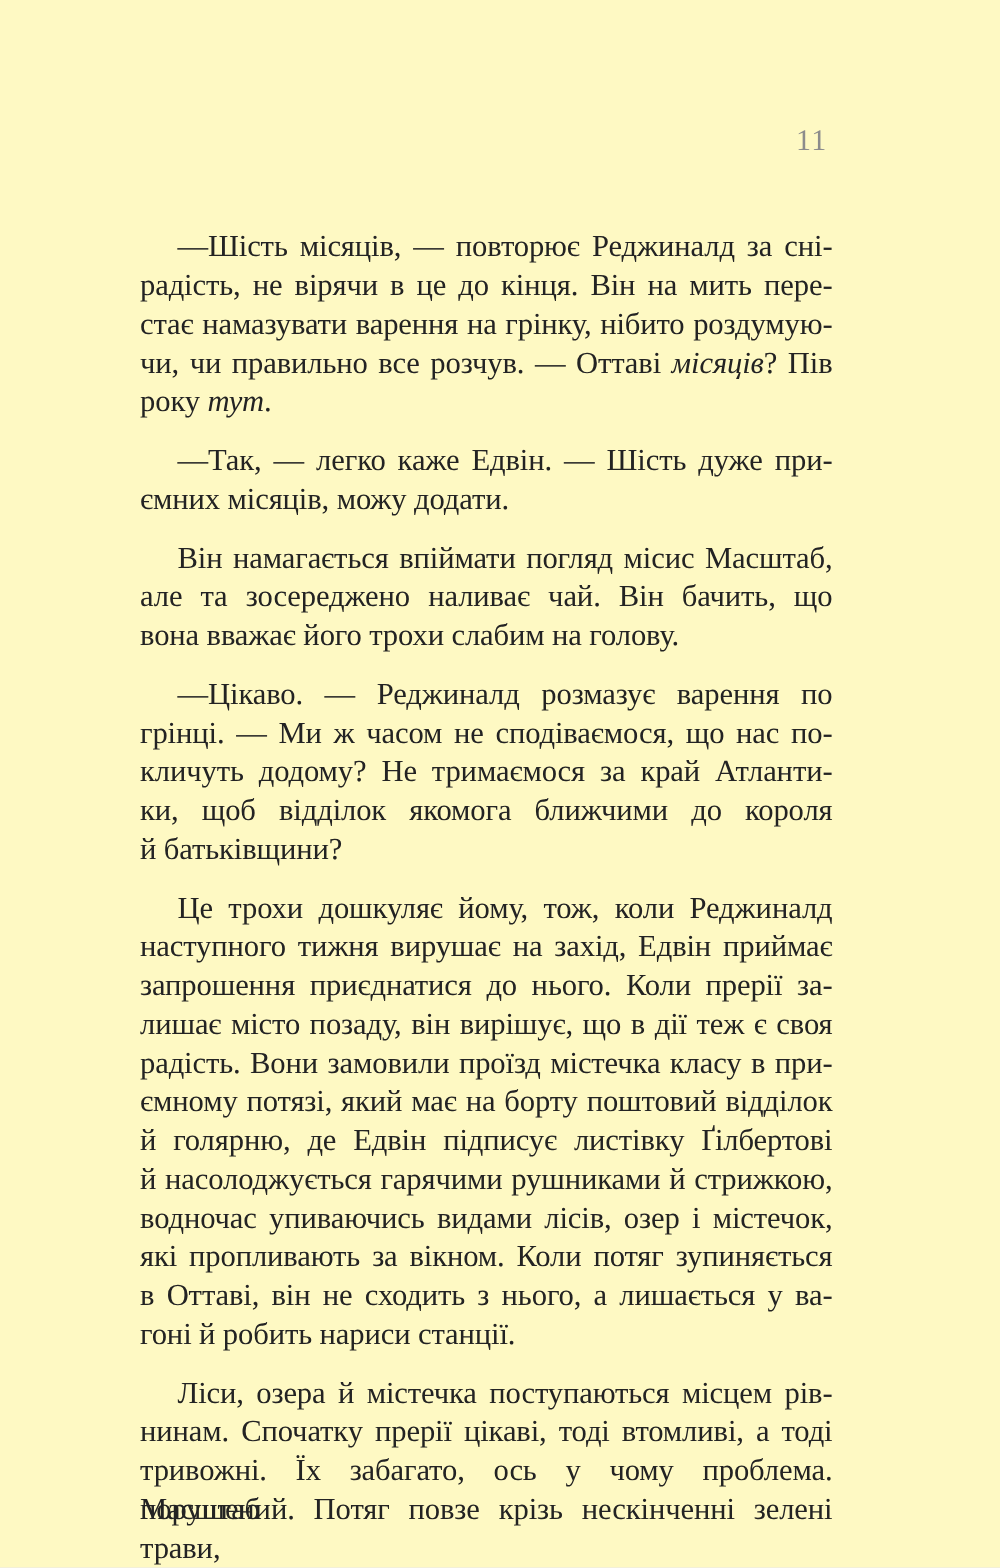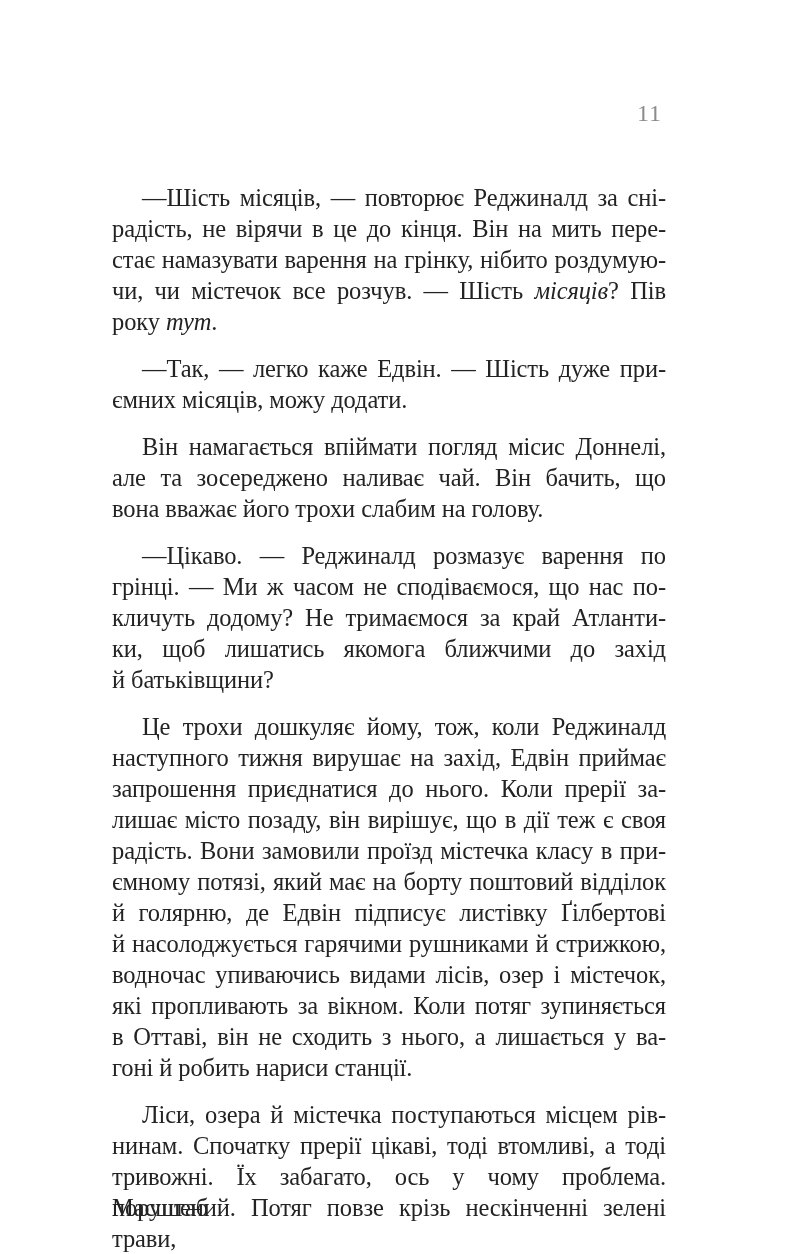--- a/index.html
+++ b/index.html
@@ -5,21 +5,21 @@
   html, body {
     margin: 0;
     padding: 0;
     background: #e9e9e7;
   }
   .page {
     position: relative;
     width: 800px;
     height: 1254px;
     margin: 0 auto;
-    background: #ffffff;
+    background: #fef9c3;
     font-family: "Liberation Serif", serif;
     color: #232323;
     overflow: hidden;
   }
   .folio {
     position: absolute;
     top: 100px;
     left: 96px;
     width: 566px;
     text-align: right;
@@ -63,40 +63,40 @@
 <div class="page">
 
   <div class="folio">11</div>
 
   <div class="text-block">
 
     <div class="para">
       <div class="line indent">—Шість місяців, — повторює Реджиналд за сні-</div>
       <div class="line">радість, не вірячи в це до кінця. Він на мить пере-</div>
       <div class="line">стає намазувати варення на грінку, нібито роздумую-</div>
-      <div class="line"><span>чи, чи містечок все розчув. — Шість </span><span class="i">місяців</span><span>? Пів</span></div>
+      <div class="line"><span>чи, чи правильно все розчув. — Оттаві </span><span class="i">місяців</span><span>? Пів</span></div>
       <div class="line last"><span>року </span><span class="i">тут</span><span>.</span></div>
     </div>
 
     <div class="para">
       <div class="line indent">—Так, — легко каже Едвін. — Шість дуже при-</div>
       <div class="line last">ємних місяців, можу додати.</div>
     </div>
 
     <div class="para">
-      <div class="line indent">Він намагається впіймати погляд місис Доннелі,</div>
+      <div class="line indent">Він намагається впіймати погляд місис Масштаб,</div>
       <div class="line">але та зосереджено наливає чай. Він бачить, що</div>
       <div class="line last">вона вважає його трохи слабим на голову.</div>
     </div>
 
     <div class="para">
       <div class="line indent">—Цікаво. — Реджиналд розмазує варення по</div>
       <div class="line">грінці. — Ми ж часом не сподіваємося, що нас по-</div>
       <div class="line">кличуть додому? Не тримаємося за край Атланти-</div>
-      <div class="line">ки, щоб лишатись якомога ближчими до захід</div>
+      <div class="line">ки, щоб відділок якомога ближчими до короля</div>
       <div class="line last">й батьківщини?</div>
     </div>
 
     <div class="para">
       <div class="line indent">Це трохи дошкуляє йому, тож, коли Реджиналд</div>
       <div class="line">наступного тижня вирушає на захід, Едвін приймає</div>
       <div class="line">запрошення приєднатися до нього. Коли прерії за-</div>
       <div class="line">лишає місто позаду, він вирішує, що в дії теж є своя</div>
       <div class="line">радість. Вони замовили проїзд містечка класу в при-</div>
       <div class="line">ємному потязі, який має на борту поштовий відділок</div>

